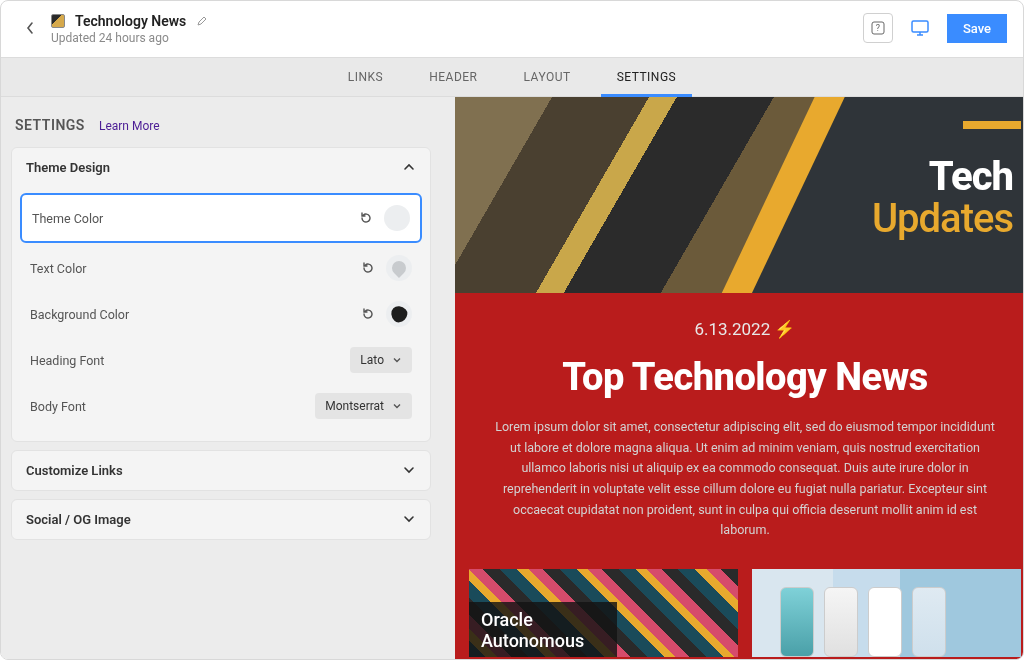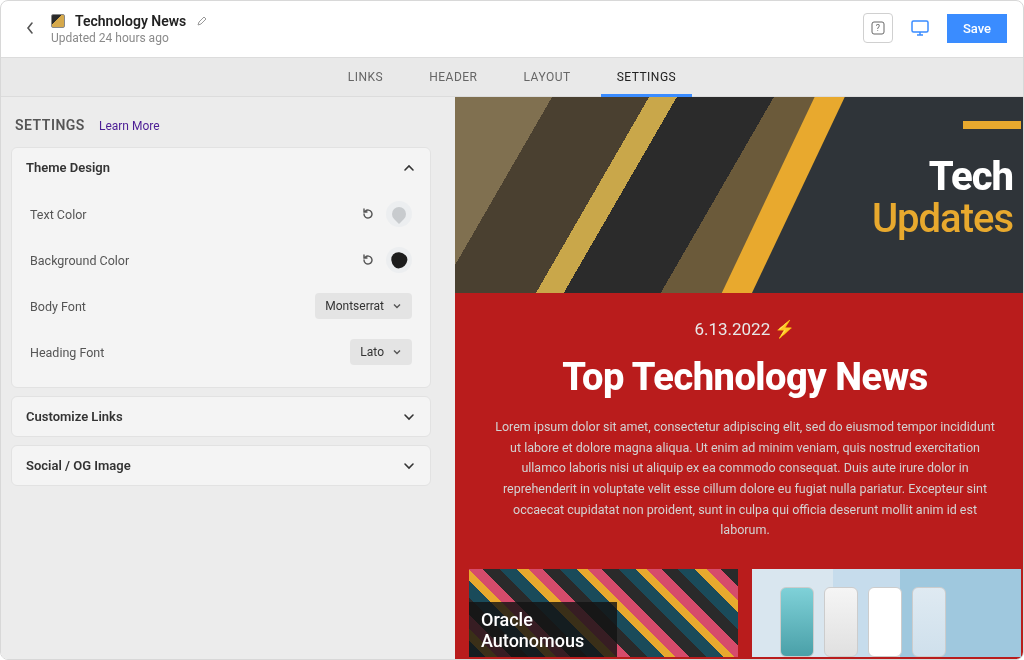--- a/index.html
+++ b/index.html
@@ -20,21 +20,21 @@
   .tabs-bar { background:#e9e9e9; border-top:1px solid #dcdcdc; border-bottom:1px solid #dcdcdc; display:flex; justify-content:center; gap:42px; padding:0 4px; }
   .tab { font-size:12px; letter-spacing:0.5px; color:#666; padding:12px 2px; cursor:pointer; position:relative; }
   .tab.active { color:#222; }
   .tab.active::after { content:""; position:absolute; left:-14px; right:-14px; bottom:-1px; height:3px; background:#3a8cff; }
   .main { display:flex; height: calc(660px - 96px); background:#ececec; }
   .sidebar { width:440px; padding:14px 10px 0 10px; overflow-y:auto; background:#ececec; }
   .settings-header { display:flex; align-items:baseline; gap:14px; padding:6px 4px 14px 4px; }
   .settings-title { font-size:14px; font-weight:600; color:#555; letter-spacing:0.5px; }
   .learn-link { font-size:12px; color:#4c1d95; cursor:pointer; }
   .panel { background:#f4f4f4; border:1px solid #e2e2e2; border-radius:6px; margin-bottom:8px; }
-  .panel-header { display:flex; align-items:flex-end; justify-content:space-between; padding:12px 14px; cursor:pointer; }
+  .panel-header { display:flex; align-items:flex-start; justify-content:space-between; padding:12px 14px; cursor:pointer; }
   .panel-title { font-size:13px; font-weight:600; color:#333; }
   .chev { width:14px; height:14px; color:#555; }
   .panel-body { padding:2px 8px 10px 8px; }
   .row { display:flex; align-items:center; justify-content:space-between; padding:8px 10px; border-radius:6px; margin:4px 0; }
   .row.highlight { background:#fff; border:2px solid #3a8cff; padding:10px 10px; }
   .row-label { font-size:12.5px; color:#555; }
   .row-ctrls { display:flex; align-items:center; gap:10px; }
   .reset-icn { width:16px; height:16px; color:#666; cursor:pointer; }
   .swatch { width:26px; height:26px; border-radius:50%; background:#eceef0; display:inline-block; cursor:pointer; position:relative; }
   .swatch.dark::after { content:""; position:absolute; inset:5px; background:#1d1d1d; border-radius:50% 50% 50% 50% / 60% 60% 40% 40%; transform:rotate(-45deg);}
@@ -123,20 +123,31 @@
     <div class="panel">
       <div class="panel-header">
         <span class="panel-title">Theme Design</span>
         <span class="chev">
           <svg width="14" height="14" viewBox="0 0 14 14">
               <path d="M3 9l4-4 4 4" stroke="#333" stroke-width="1.6" fill="none" stroke-linecap="round"></path>
             </svg>
         </span>
       </div>
       <div class="panel-body">
+        <div class="row highlight">
+          <span class="row-label">Theme Color</span>
+          <span class="row-ctrls">
+            <span class="reset-icn">
+              <svg width="16" height="16" viewBox="0 0 16 16">
+                  <path d="M4 8a4 4 0 1 0 1.2-2.8M4 3v3h3" stroke="#555" stroke-width="1.4" fill="none" stroke-linecap="round"></path>
+                </svg>
+            </span>
+            <span class="swatch"></span>
+          </span>
+        </div>
         <div class="row">
           <span class="row-label">Text Color</span>
           <span class="row-ctrls">
             <span class="reset-icn">
               <svg width="16" height="16" viewBox="0 0 16 16">
                   <path d="M4 8a4 4 0 1 0 1.2-2.8M4 3v3h3" stroke="#555" stroke-width="1.4" fill="none" stroke-linecap="round"></path>
                 </svg>
             </span>
             <span class="swatch drop"></span>
           </span>
@@ -146,32 +157,32 @@
           <span class="row-ctrls">
             <span class="reset-icn">
               <svg width="16" height="16" viewBox="0 0 16 16">
                   <path d="M4 8a4 4 0 1 0 1.2-2.8M4 3v3h3" stroke="#555" stroke-width="1.4" fill="none" stroke-linecap="round"></path>
                 </svg>
             </span>
             <span class="swatch dark"></span>
           </span>
         </div>
         <div class="row">
+          <span class="row-label">Heading Font</span>
+          <span class="font-select">
+            <span>Lato</span>
+            <svg width="10" height="10" viewBox="0 0 10 10">
+                <path d="M2 3.5l3 3 3-3" stroke="#555" stroke-width="1.4" fill="none"></path>
+              </svg>
+          </span>
+        </div>
+        <div class="row">
           <span class="row-label">Body Font</span>
           <span class="font-select">
             <span>Montserrat</span>
-            <svg width="10" height="10" viewBox="0 0 10 10">
-                <path d="M2 3.5l3 3 3-3" stroke="#555" stroke-width="1.4" fill="none"></path>
-              </svg>
-          </span>
-        </div>
-        <div class="row">
-          <span class="row-label">Heading Font</span>
-          <span class="font-select">
-            <span>Lato</span>
             <svg width="10" height="10" viewBox="0 0 10 10">
                 <path d="M2 3.5l3 3 3-3" stroke="#555" stroke-width="1.4" fill="none"></path>
               </svg>
           </span>
         </div>
       </div>
     </div>
 
     <div class="panel">
       <div class="panel-header">

